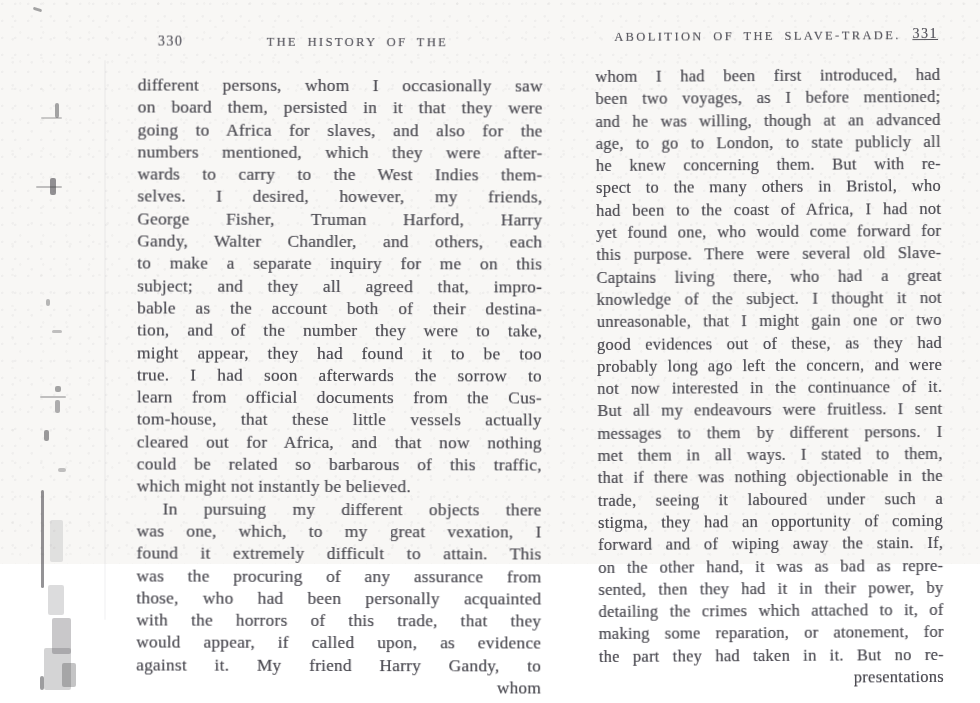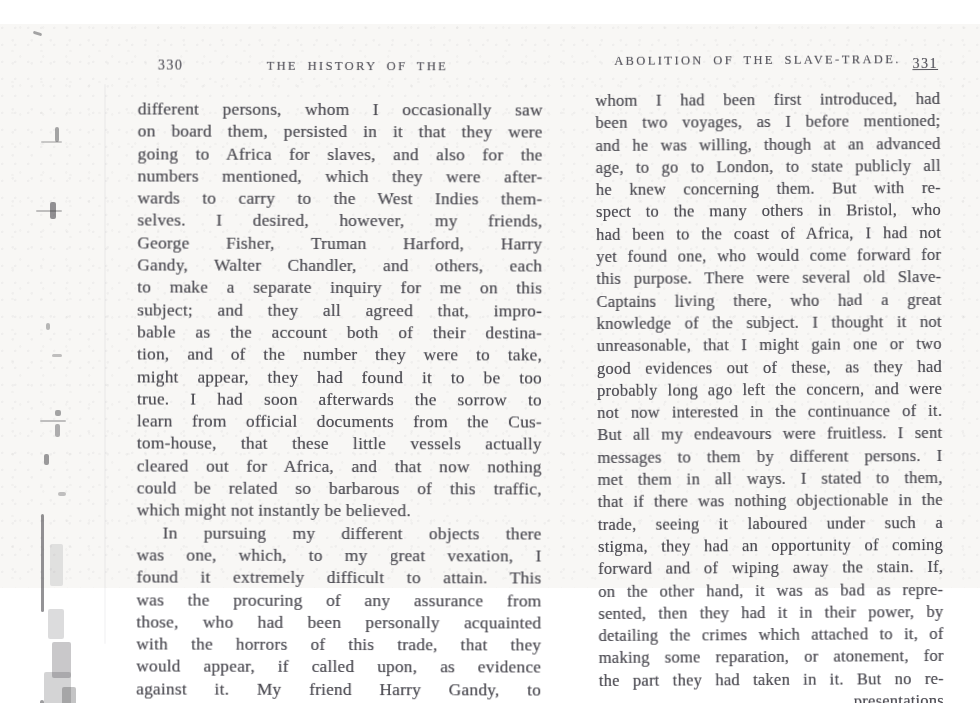--- a/index.html
+++ b/index.html
@@ -12,21 +12,20 @@
     position: relative;
     width: 980px; height: 564px;
     background:
       radial-gradient(circle at 17% 23%, rgba(90,90,95,.055) 0 1px, transparent 1.6px),
       radial-gradient(circle at 67% 71%, rgba(90,90,95,.05) 0 1px, transparent 1.6px),
       radial-gradient(circle at 43% 87%, rgba(90,90,95,.04) 0 1px, transparent 1.5px),
       radial-gradient(circle at 88% 12%, rgba(90,90,95,.04) 0 1px, transparent 1.5px),
       #f8f7f5;
     background-size: 13px 17px, 19px 23px, 29px 31px, 23px 29px;
     color: #4a4950;
-    margin-top: 24px;
   }
   
   .artifacts { position: absolute; inset: 0; pointer-events: none; filter: blur(0.4px); }
   .artifacts span { position: absolute; background: #3c3b40; display: block; border-radius: 2px; }
   .a1  { left: 33px;  top: 8px;   width: 9px;  height: 3px;  opacity:.45; transform: rotate(18deg); }
   .a2  { left: 55px;  top: 103px; width: 4px;  height: 15px; opacity:.45; }
   .a3  { left: 41px;  top: 117px; width: 21px; height: 2px;  opacity:.25; }
   .a4  { left: 50px;  top: 178px; width: 6px;  height: 17px; opacity:.55; }
   .a5  { left: 36px;  top: 186px; width: 26px; height: 2px;  opacity:.3; }
   .a6  { left: 46px;  top: 299px; width: 4px;  height: 7px;  opacity:.35; }
@@ -52,21 +51,21 @@
   .pg-header {
     position: relative; height: 18px;
     font-size: 12.5px; letter-spacing: 2.4px; word-spacing: 4px;
     color: #55545c; white-space: nowrap;
     text-shadow: 0 0 0.6px rgba(80,80,88,.5);
   }
   .pg-header .pagenum { font-size: 14px; letter-spacing: 1.5px; }
   .page-left .pagenum  { position: absolute; left: 20px; top: 1px; }
   .page-left .rhead    { position: absolute; left: 0; right: 0; top: 2px; text-align: center; padding-left: 34px; }
   .page-right .rhead   { position: absolute; left: 0; right: 0; top: 2px; text-align: center; padding-right: 20px; }
-  .page-right .pagenum { position: absolute; right: 2px; top: 6px; text-decoration: underline; }
+  .page-right .pagenum { position: absolute; right: 2px; top: 0; text-decoration: underline; }
 
   .pg-body { margin-top: 23px; }
   .page-right .pg-body { margin-top: 20px; }
 
   .line {
     height: 22.3px; line-height: 22.3px;
     text-align: justify; text-align-last: justify;
     white-space: nowrap;
     letter-spacing: 0.2px;
     text-shadow: 0 0 0.6px rgba(70,69,78,.55);

